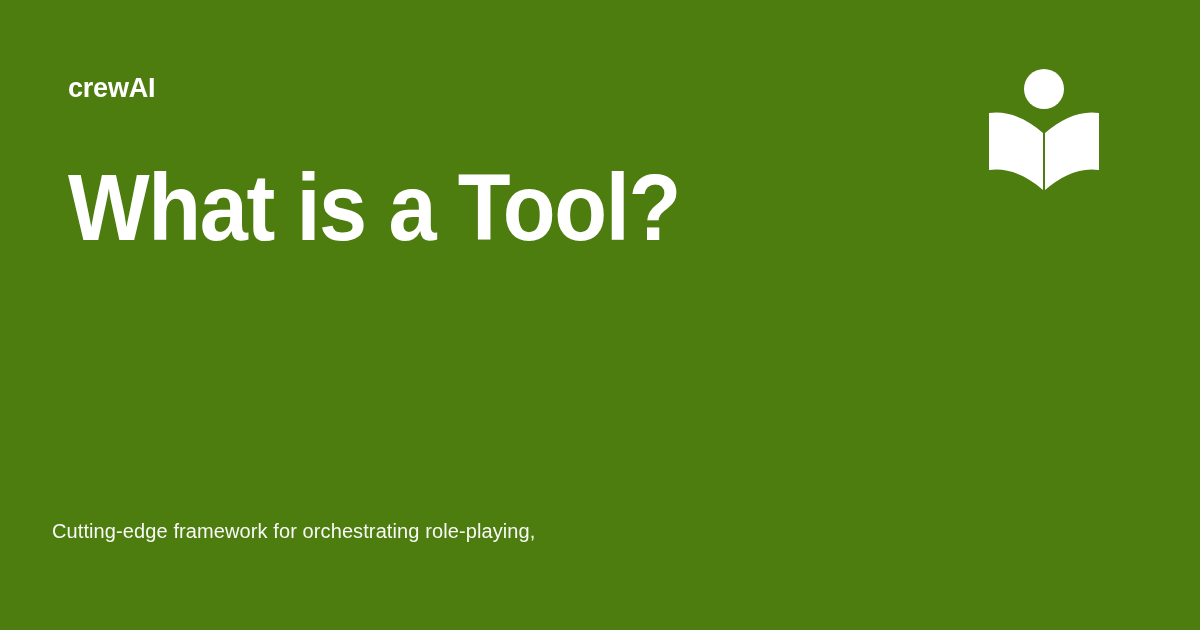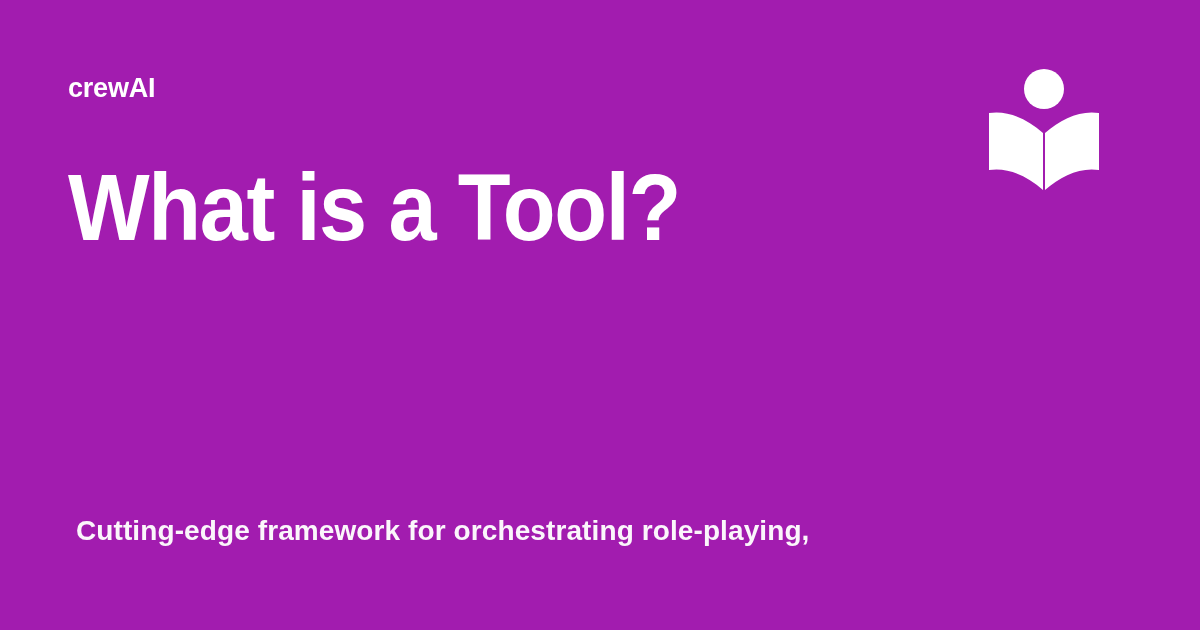--- a/index.html
+++ b/index.html
@@ -11,21 +11,21 @@
     height: 630px;
     overflow: hidden;
     font-family: "Liberation Sans", "DejaVu Sans", sans-serif;
   }
 
   .og-card {
     position: relative;
     box-sizing: border-box;
     width: 1200px;
     height: 630px;
-    background: #a21caf;
+    background: #4d7c0f;
     overflow: hidden;
   }
 
   
   .brand-label {
     position: absolute;
     left: 68px;
     top: 71px;
     margin: 0;
     font-size: 27px;
@@ -63,26 +63,26 @@
     letter-spacing: -1.5px;
     color: #ffffff;
     transform: scaleX(0.92);
     transform-origin: left center;
     white-space: nowrap;
   }
 
   
   .page-description {
     position: absolute;
-    left: 76px;
+    left: 52px;
     top: 514px;
     margin: 0;
     width: 900px;
-    font-size: 28px;
-    font-weight: 700;
+    font-size: 20px;
+    font-weight: 400;
     line-height: 34px;
     letter-spacing: 0.1px;
     color: #ffffff;
     opacity: 0.96;
   }
   .page-description .desc-line {
     display: block;
     white-space: nowrap;
   }
 </style>

